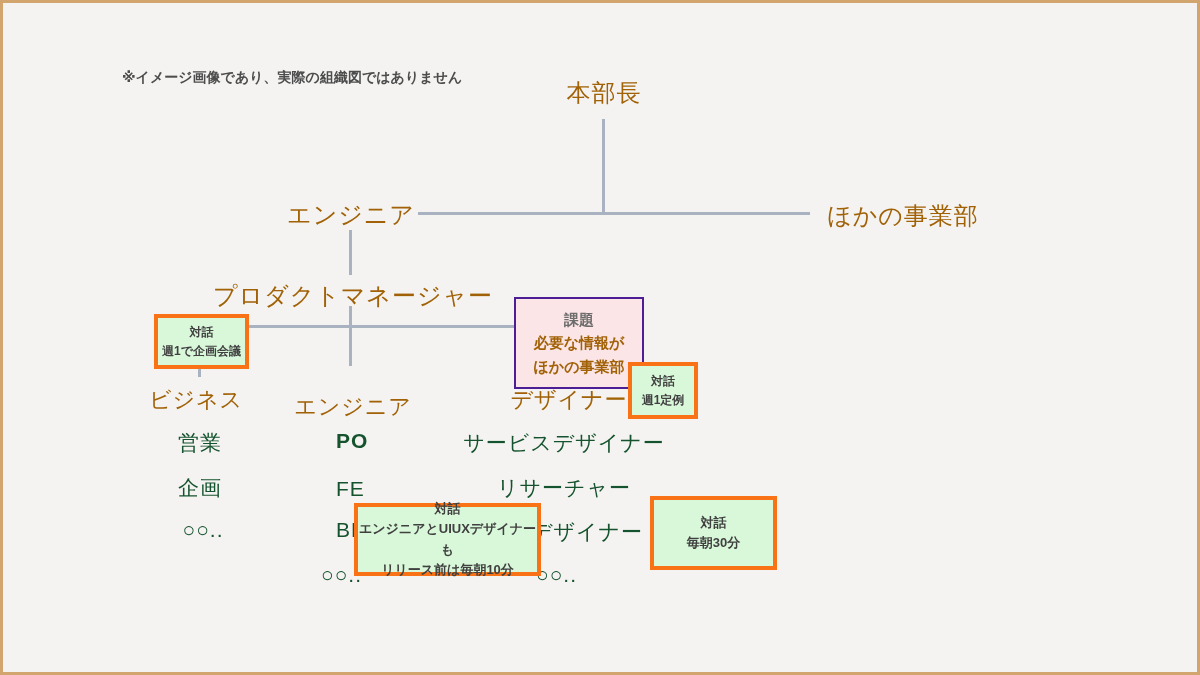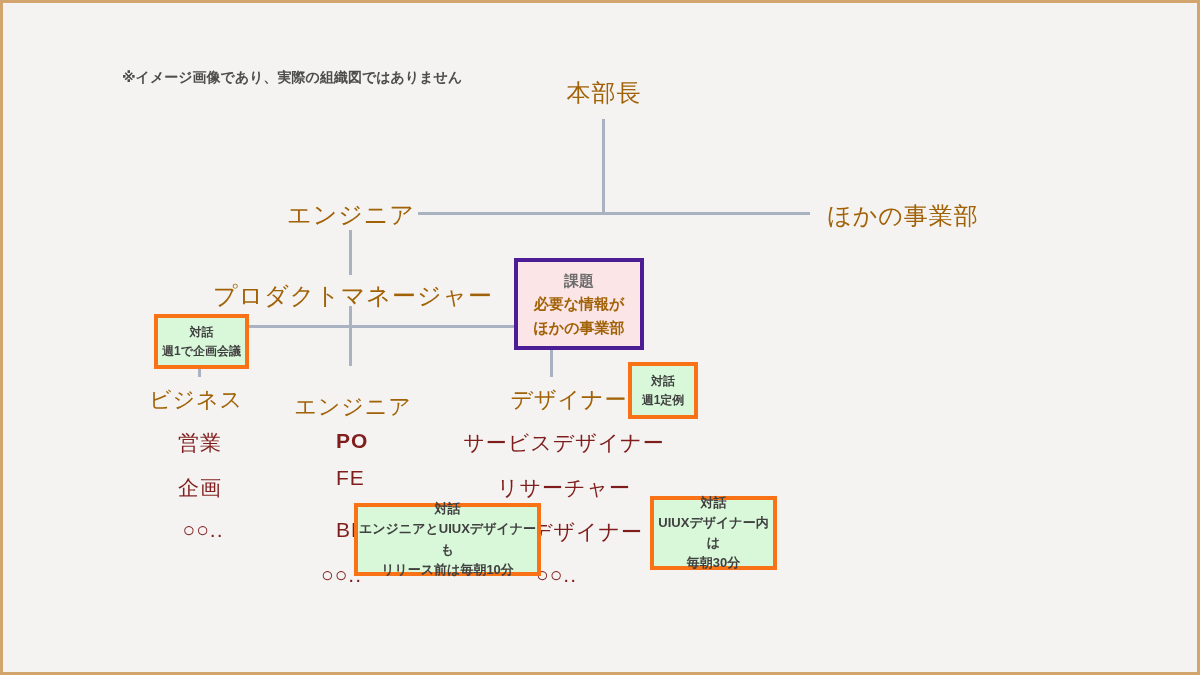--- a/index.html
+++ b/index.html
@@ -13,42 +13,42 @@
   }
   .line{position:absolute;background:#a9b2c1;z-index:1;}
   .heading{
     position:absolute;white-space:nowrap;
     font-weight:400;color:#a16207;font-size:24px;
     transform:translateX(-50%);z-index:2;letter-spacing:1px;
   }
   .team{font-size:22px;}
   .member{
     position:absolute;white-space:nowrap;
-    font-weight:400;color:#7f1d1d;font-size:21px;
+    font-weight:400;color:#14532d;font-size:21px;
     z-index:2;letter-spacing:1px;
   }
   .member.ctr{transform:translateX(-50%);}
   .disclaimer{
     position:absolute;left:119px;top:66px;
     font-size:14px;font-weight:700;color:#4c4c4c;z-index:2;
   }
   .note{
     position:absolute;z-index:3;
     box-sizing:border-box;
     display:flex;flex-direction:column;justify-content:center;align-items:center;
     text-align:center;line-height:1.55;
   }
   .note .t{font-weight:700;}
   .dialogue{
     background:#d9f8da;border:4px solid #f97316;
     color:#404040;font-size:12px;font-weight:700;
   }
   .issue{
-    background:#fce5e6;border:4px solid #4c1d95;
-    font-size:15px;font-weight:700;
+    background:#fce5e6;border:2px solid #4c1d95;
+    font-size:15px;font-weight:700;margin-top:39px;
   }
   .issue .t{color:#6d6d6d;}
   .issue .b{color:#a16207;}
 </style>
 </head>
 <body>
 
 <div class="disclaimer">※イメージ画像であり、実際の組織図ではありません</div>
 
 <div class="line" style="left:599px;top:116px;width:3px;height:95px;"></div>
@@ -66,21 +66,21 @@
 
 <div class="heading team" style="left:193px;top:382px;">ビジネス</div>
 <div class="heading team" style="left:350px;top:382px;margin-top:7px;">エンジニア</div>
 <div class="heading team" style="left:566px;top:382px;">デザイナー</div>
 
 <div class="member ctr" style="left:197px;top:426px;">営業</div>
 <div class="member ctr" style="left:197px;top:471px;">企画</div>
 <div class="member ctr" style="left:200px;top:515px;">○○..</div>
 
 <div class="member" style="left:333px;top:426px;font-weight:bold;">PO</div>
-<div class="member" style="left:333px;top:463px;">FE</div>
+<div class="member" style="left:333px;top:474px;">FE</div>
 <div class="member" style="left:333px;top:515px;">BE</div>
 <div class="member" style="left:318px;top:560px;">○○..</div>
 
 <div class="member ctr" style="left:561px;top:426px;">サービスデザイナー</div>
 <div class="member ctr" style="left:561px;top:471px;">リサーチャー</div>
 <div class="member ctr" style="left:557px;top:515px;">UIUXデザイナー</div>
 <div class="member" style="left:533px;top:560px;">○○..</div>
 
 <div class="note issue" style="left:511px;top:255px;width:130px;height:92px;">
   <div class="t">課題</div>
@@ -99,15 +99,14 @@
 </div>
 
 <div class="note dialogue" style="left:351px;top:500px;width:187px;height:73px;font-size:13px;">
   <div class="t">対話</div>
   <div>エンジニアとUIUXデザイナーも</div>
   <div>リリース前は毎朝10分</div>
 </div>
 
 <div class="note dialogue" style="left:647px;top:493px;width:127px;height:74px;font-size:13px;">
   <div class="t">対話</div>
-  <div>UIUXデザイナー内は</div>
   <div>毎朝30分</div>
 </div>
 
 </body></html>

